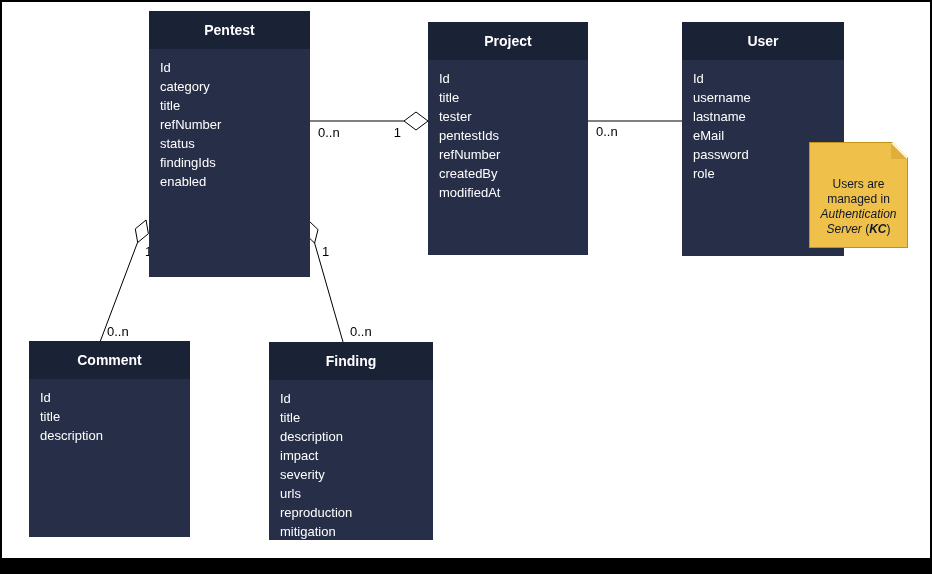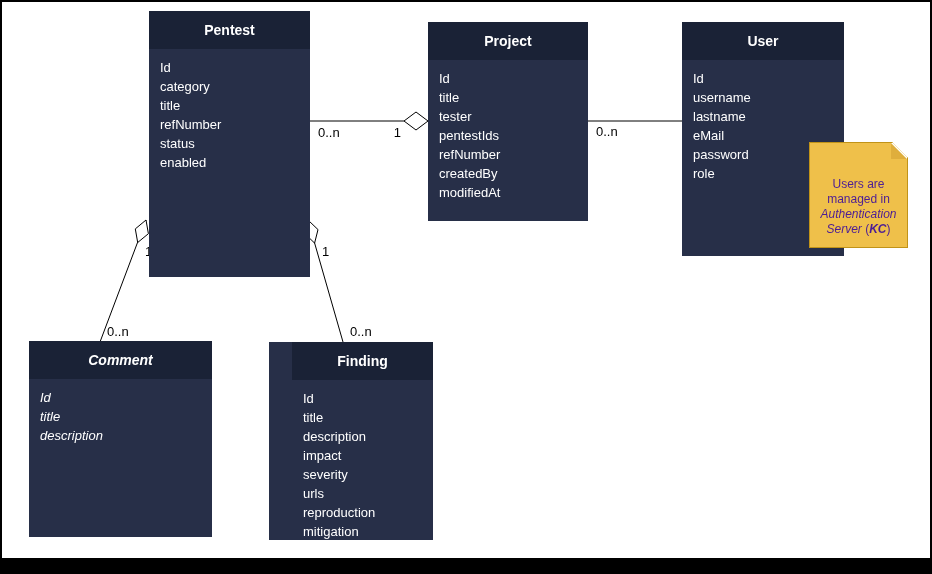--- a/index.html
+++ b/index.html
@@ -38,21 +38,21 @@
   .field{white-space:nowrap;}
   .note{
     position:absolute;z-index:5;
     left:807px;top:140px;width:99px;height:106px;
     box-sizing:border-box;
     background:#EFC04A;
     border:1px solid #C19318;
     clip-path:polygon(0 0, calc(100% - 16px) 0, 100% 16px, 100% 100%, 0 100%);
     padding:34px 6px 0 6px;
     text-align:center;
-    font-size:12px;line-height:15px;color:#4c1d95;
+    font-size:12px;line-height:15px;color:#0f172a;
   }
   .note .fold{
     position:absolute;top:0;right:0;width:0;height:0;
     border-style:solid;border-width:0 16px 16px 0;
     border-color:#ffffff #ffffff #DFAE3C #DFAE3C;
   }
   .note .it{font-style:italic;}
   .note .bi{font-style:italic;font-weight:bold;}
 </style>
 </head>
@@ -92,25 +92,26 @@
     </svg>
 
     <div class="entity" style="left:147px;top:9px;width:161px;height:266px;">
       <div class="entity-header">Pentest</div>
       <div class="entity-fields">
           <div class="field">Id</div>
           <div class="field">category</div>
           <div class="field">title</div>
           <div class="field">refNumber</div>
           <div class="field">status</div>
+          <div class="field">findingIds</div>
           <div class="field">enabled</div>
         </div>
     </div>
 
-    <div class="entity" style="left:426px;top:20px;width:160px;height:199px;">
+    <div class="entity" style="left:426px;top:20px;width:160px;height:233px;">
       <div class="entity-header">Project</div>
       <div class="entity-fields">
           <div class="field">Id</div>
           <div class="field">title</div>
           <div class="field">tester</div>
           <div class="field">pentestIds</div>
           <div class="field">refNumber</div>
           <div class="field">createdBy</div>
           <div class="field">modifiedAt</div>
         </div>
@@ -121,30 +122,30 @@
       <div class="entity-fields">
           <div class="field">Id</div>
           <div class="field">username</div>
           <div class="field">lastname</div>
           <div class="field">eMail</div>
           <div class="field">password</div>
           <div class="field">role</div>
         </div>
     </div>
 
-    <div class="entity" style="left:27px;top:339px;width:183px;height:196px;font-style:italic;">
+    <div class="entity" style="left:27px;top:339px;width:161px;height:196px;">
       <div class="entity-header">Comment</div>
       <div class="entity-fields">
           <div class="field">Id</div>
           <div class="field">title</div>
           <div class="field">description</div>
         </div>
     </div>
 
-    <div class="entity" style="left:267px;top:340px;width:164px;height:198px;padding-left:23px;">
+    <div class="entity" style="left:267px;top:340px;width:164px;height:198px;">
       <div class="entity-header">Finding</div>
       <div class="entity-fields">
           <div class="field">Id</div>
           <div class="field">title</div>
           <div class="field">description</div>
           <div class="field">impact</div>
           <div class="field">severity</div>
           <div class="field">urls</div>
           <div class="field">reproduction</div>
           <div class="field">mitigation</div>

